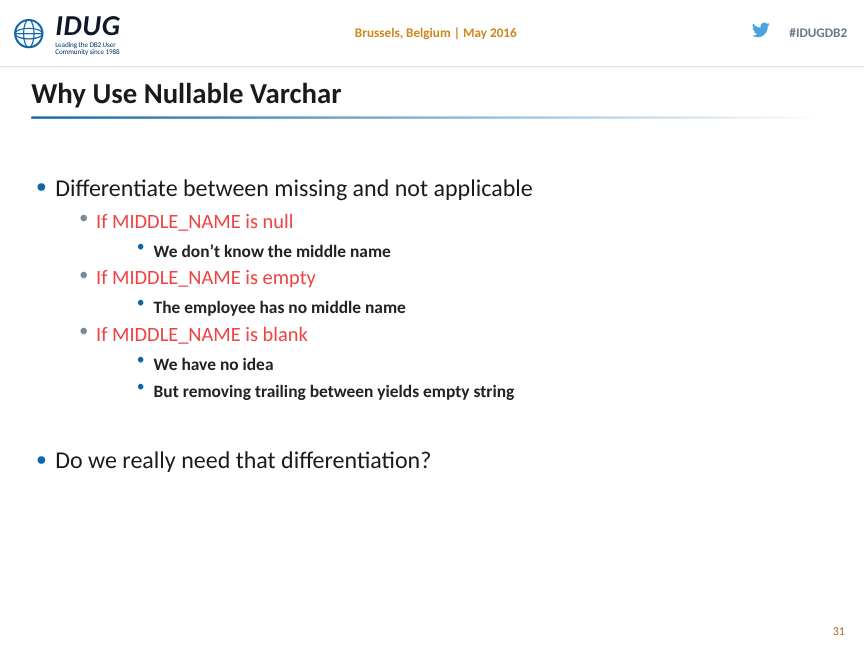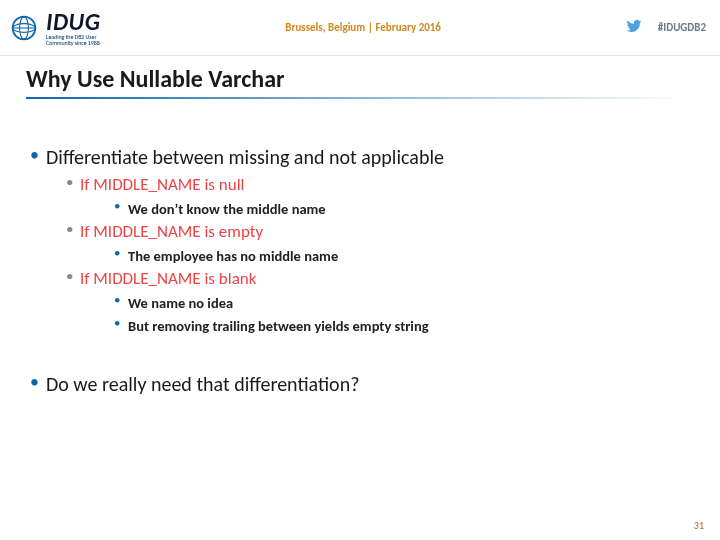--- a/index.html
+++ b/index.html
@@ -116,21 +116,21 @@
         <line x1="3" y1="16" x2="29" y2="16" stroke="#0f66a8" stroke-width="1.2"></line>
       </svg>
     </span>
     <span class="logo-text">
       <span class="big">IDUG</span>
       <span class="small">Leading the DB2 User</span>
       <span class="small">Community since 1988</span>
     </span>
   </div>
   <div class="header-center">
-    <div class="conf-sub">Brussels, Belgium  |  February 2016</div>
+    <div class="conf-sub">Brussels, Belgium  |  May 2016</div>
   </div>
   <div class="header-right">
     <span class="bird">
       <svg viewBox="0 0 24 24" width="16" height="16" fill="#4aa3df">
         <path d="M23 4.9c-.8.4-1.7.6-2.6.8a4.5 4.5 0 0 0 2-2.5c-.9.5-1.9.9-2.9 1.1A4.5 4.5 0 0 0 11.7 8c0 .4 0 .7.1 1A12.8 12.8 0 0 1 2.5 3.9a4.5 4.5 0 0 0 1.4 6 4.4 4.4 0 0 1-2-.6v.1c0 2.2 1.5 4 3.6 4.4-.4.1-.8.2-1.2.2-.3 0-.6 0-.9-.1.6 1.8 2.3 3.1 4.3 3.1A9 9 0 0 1 1 18.8 12.7 12.7 0 0 0 7.9 21c8.3 0 12.8-6.9 12.8-12.8v-.6c.9-.6 1.6-1.4 2.3-2.3z"></path>
       </svg>
     </span>
     <span class="hashtag">#IDUGDB2</span>
   </div>
 </div>
@@ -158,21 +158,21 @@
           <ul class="lvl3">
             <li>
               <span class="txt">The employee has no middle name</span>
             </li>
           </ul>
         </li>
         <li>
           <span class="txt">If MIDDLE_NAME is blank</span>
           <ul class="lvl3">
             <li>
-              <span class="txt">We name no idea</span>
+              <span class="txt">We have no idea</span>
             </li>
             <li>
               <span class="txt">But removing trailing between yields empty string</span>
             </li>
           </ul>
         </li>
       </ul>
     </li>
   </ul>
   <div class="spacer"></div>

